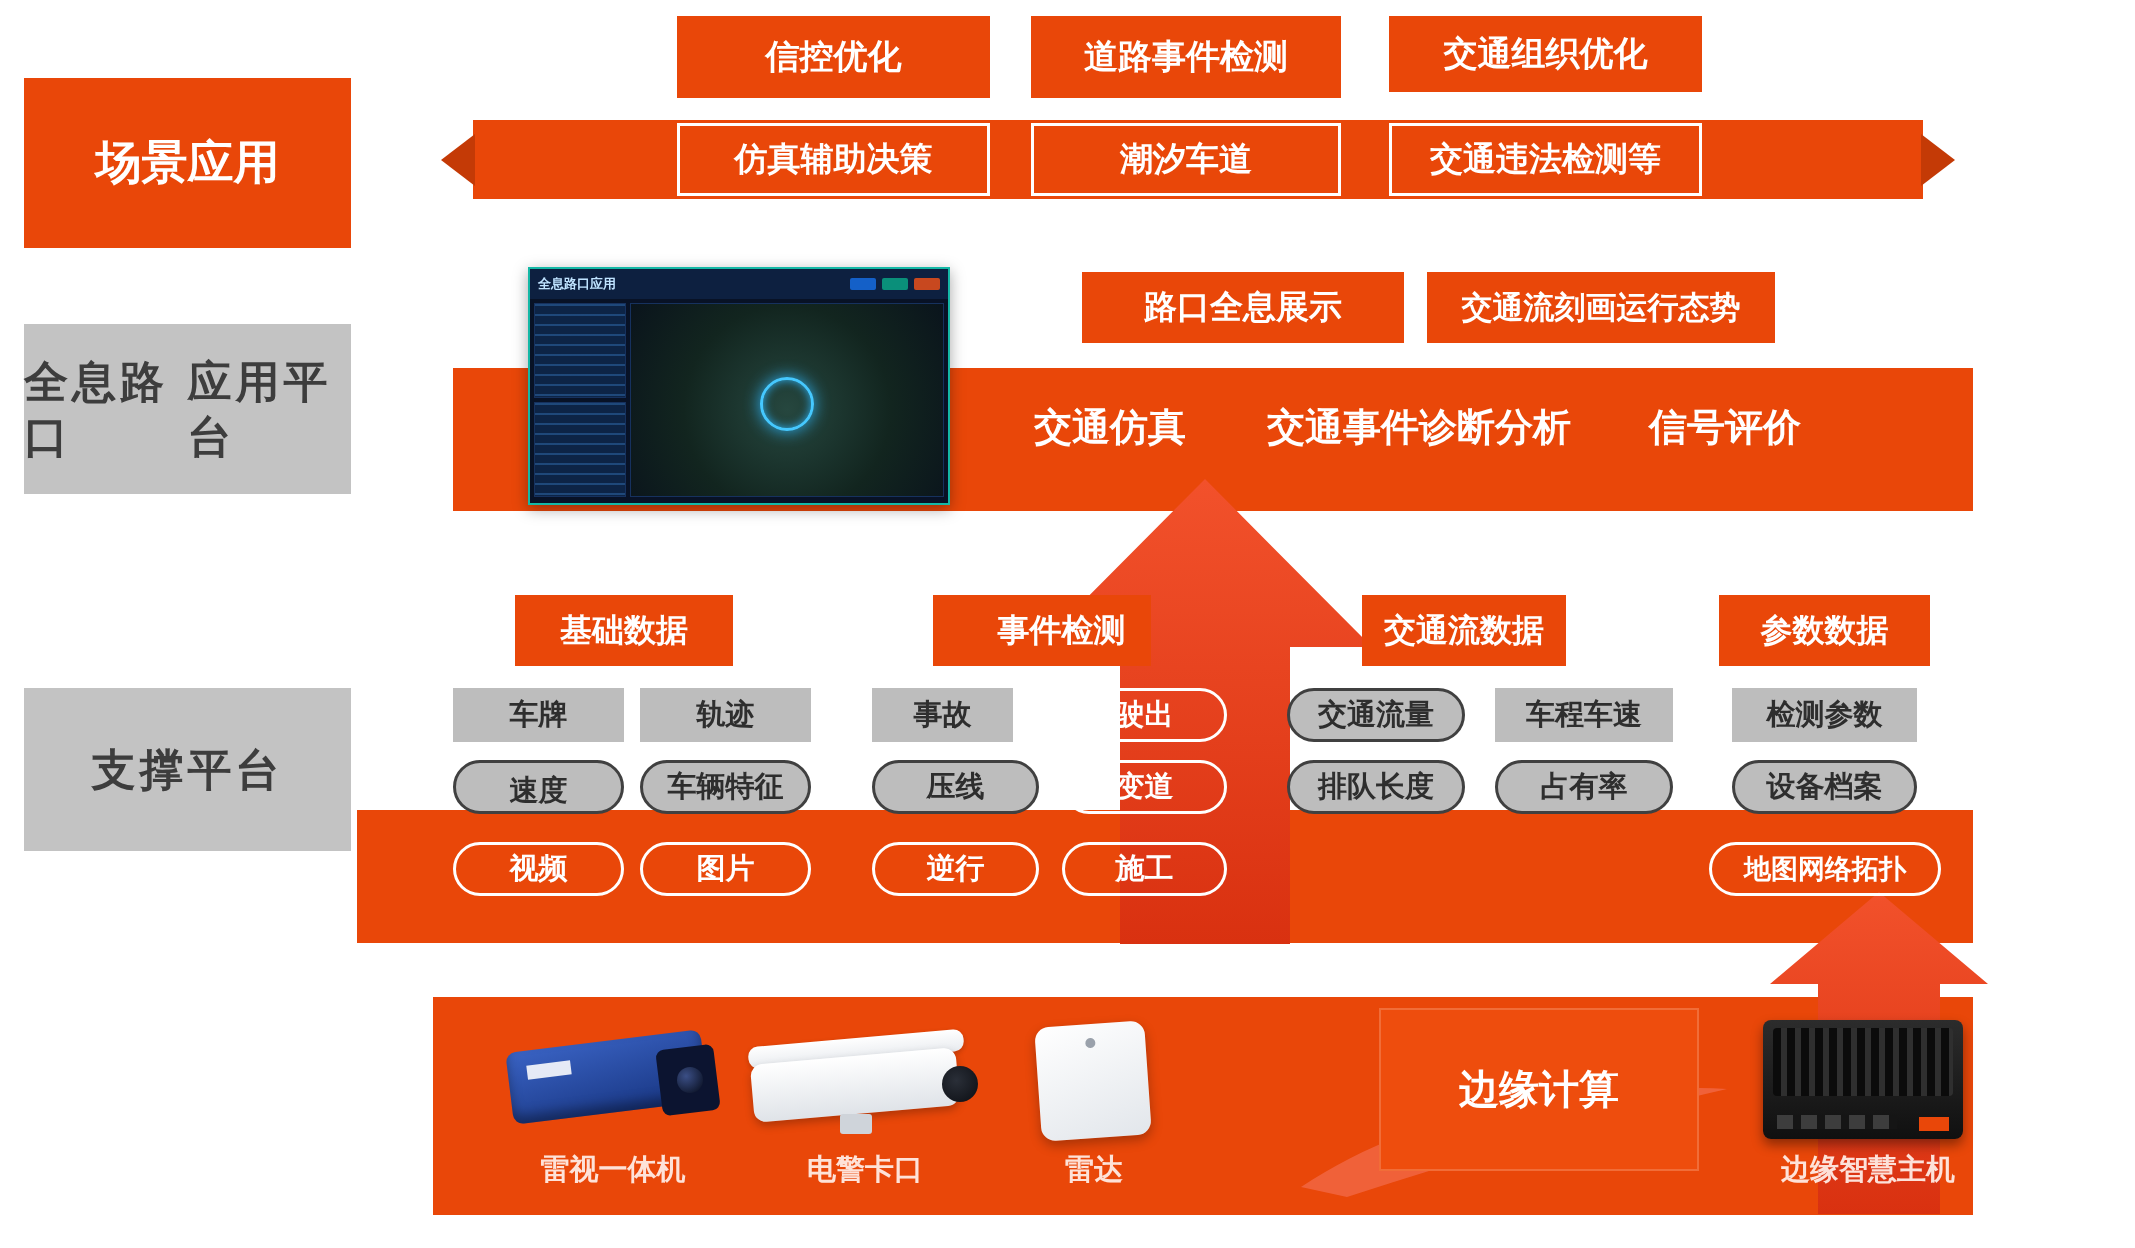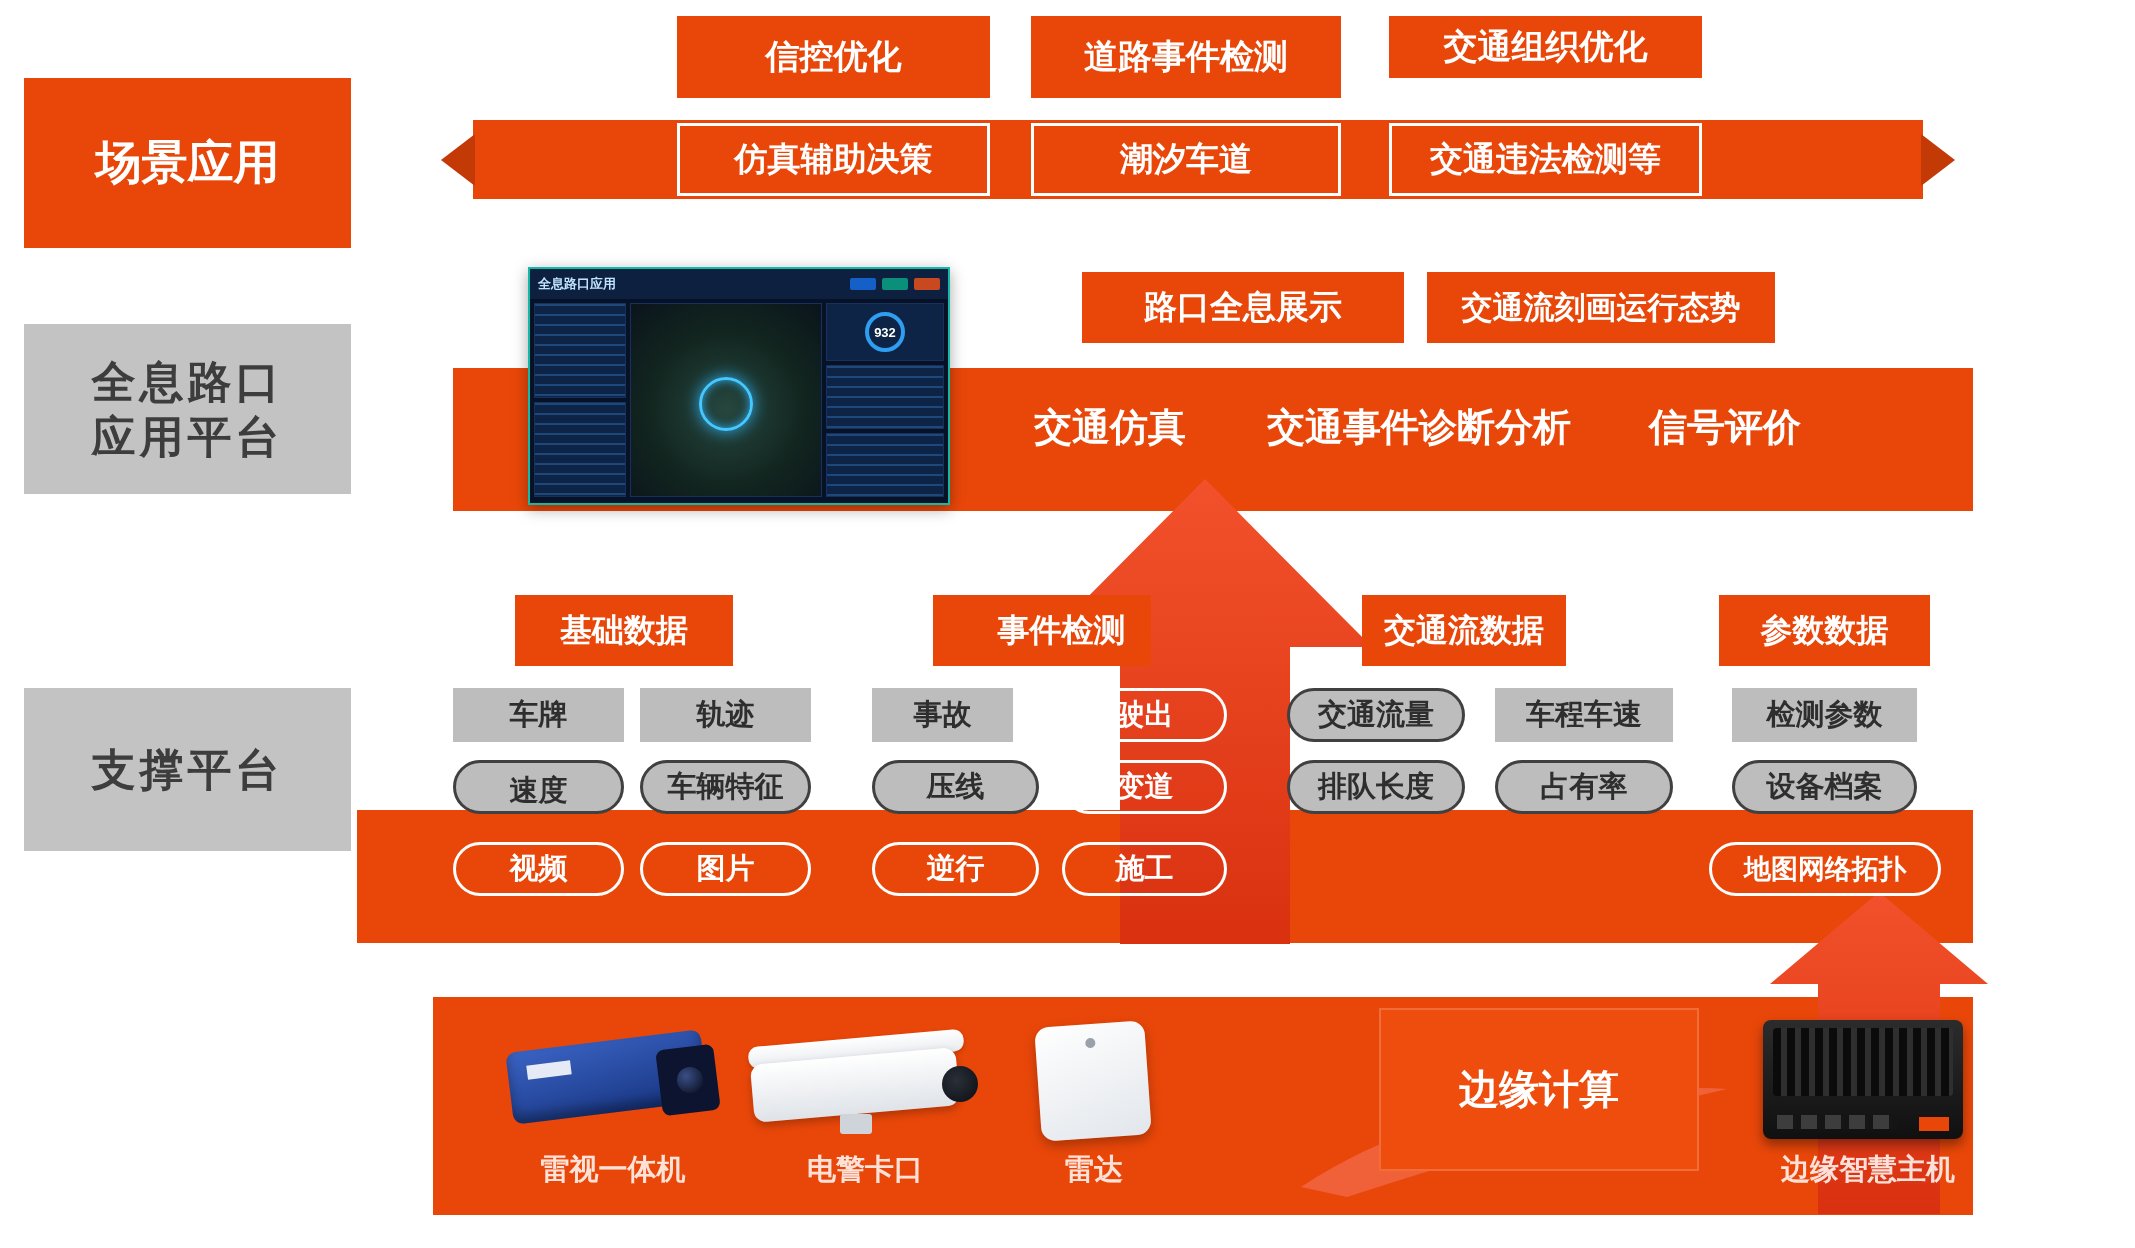--- a/index.html
+++ b/index.html
@@ -13,21 +13,21 @@
   .band { background:#e94709; }
   .obox { background:#e94709; color:#fff; font-weight:bold;
           display:flex; align-items:center; justify-content:center; text-align:center; }
 
   
   .outline-box { border:3px solid #ffffff; color:#fff; font-weight:bold; background:transparent;
                  display:flex; align-items:center; justify-content:center; text-align:center; }
 
   
   .gray-panel { background:#c3c3c3; color:#3d3d3d; font-weight:bold; font-size:44px; letter-spacing:4px;
-                display:flex; flex-direction:column; align-items:center; justify-content:center; line-height:1.25; }
+                display:flex; flex-direction:row; align-items:center; justify-content:center; line-height:1.25; }
 
   
   .item { background:#bdbdbd; color:#2e2e2e; font-weight:bold; font-size:29px; height:54px;
           display:flex; align-items:center; justify-content:center; }
   .item-ring { background:#bdbdbd; color:#2e2e2e; font-weight:bold; font-size:29px; height:54px;
                border:3px solid #404040; border-radius:28px;
                display:flex; align-items:center; justify-content:center; }
   .pill { background:transparent; color:#ffffff; font-weight:bold; font-size:29px; height:54px;
           border:3px solid #ffffff; border-radius:28px;
           display:flex; align-items:center; justify-content:center; }
@@ -98,21 +98,21 @@
   <div class="abs obox z3" style="left:24px;top:78px;width:327px;height:170px;font-size:46px;">
     <span>场景应用</span>
   </div>
 
   <div class="abs obox z3" style="left:677px;top:16px;width:313px;height:82px;font-size:34px;">
     <span>信控优化</span>
   </div>
   <div class="abs obox z3" style="left:1031px;top:16px;width:310px;height:82px;font-size:34px;">
     <span>道路事件检测</span>
   </div>
-  <div class="abs obox z3" style="left:1389px;top:16px;width:313px;height:62px;font-size:34px;">
+  <div class="abs obox z3" style="left:1389px;top:16px;width:313px;height:76px;font-size:34px;">
     <span>交通组织优化</span>
   </div>
 
   <div class="abs band z1" style="left:473px;top:120px;width:1450px;height:79px;"></div>
   <div class="abs tri z1" style="left:441px;top:134px;border-top:26px solid transparent;border-bottom:26px solid transparent;border-right:34px solid #c43a06;"></div>
   <div class="abs tri z1" style="left:1921px;top:134px;border-top:26px solid transparent;border-bottom:26px solid transparent;border-left:34px solid #c43a06;"></div>
 
   <div class="abs outline-box z3" style="left:677px;top:123px;width:313px;height:73px;font-size:33px;">
     <span>仿真辅助决策</span>
   </div>
@@ -137,29 +137,20 @@
       <span class="db-chip c2"></span>
       <span class="db-chip c3"></span>
     </div>
     <div class="db-body">
       <div class="db-col left">
         <div class="db-panel"></div>
         <div class="db-panel"></div>
       </div>
       <div class="db-center">
         <div class="db-ring"></div>
-      </div>
-      <div class="db-col right">
-        <div class="db-gauge">
-          <span class="ring">
-            <span>932</span>
-          </span>
-        </div>
-        <div class="db-panel"></div>
-        <div class="db-panel"></div>
       </div>
     </div>
   </div>
 
   <div class="abs obox z3" style="left:1082px;top:272px;width:322px;height:71px;font-size:33px;">
     <span>路口全息展示</span>
   </div>
   <div class="abs obox z3" style="left:1427px;top:272px;width:348px;height:71px;font-size:31px;">
     <span>交通流刻画运行态势</span>
   </div>

